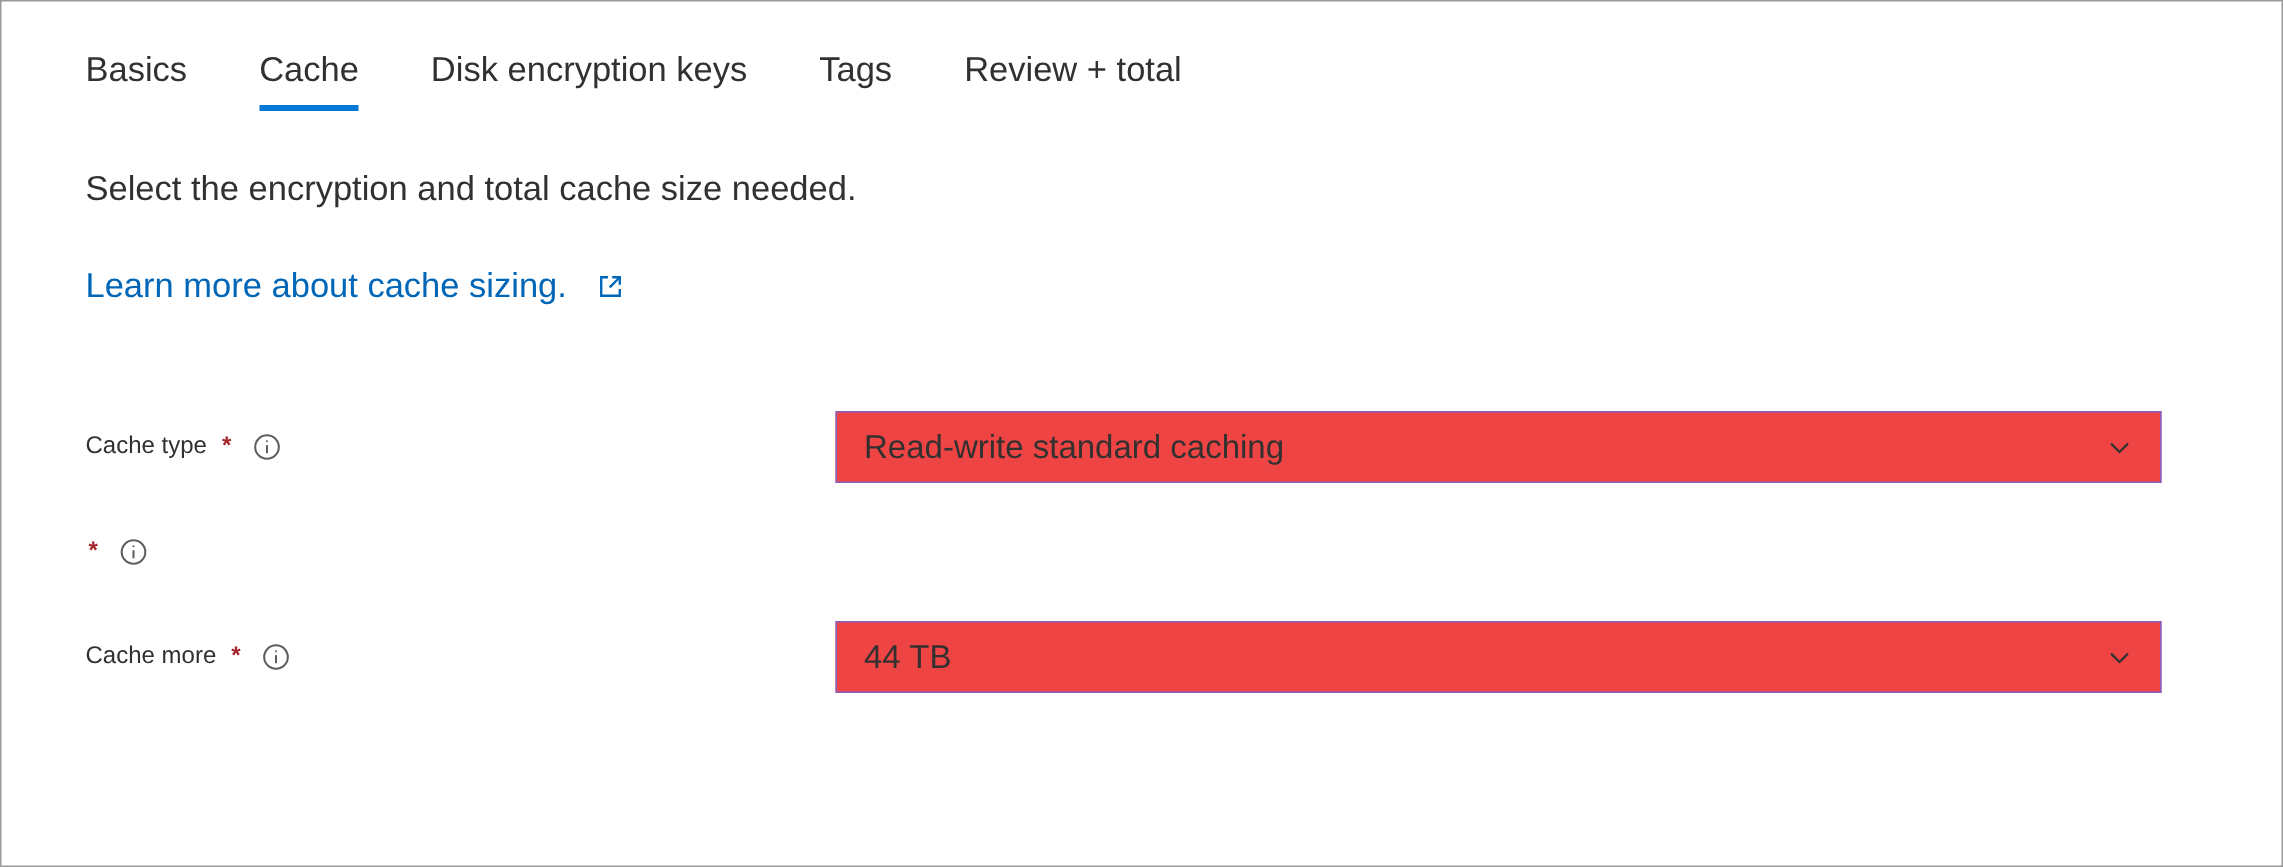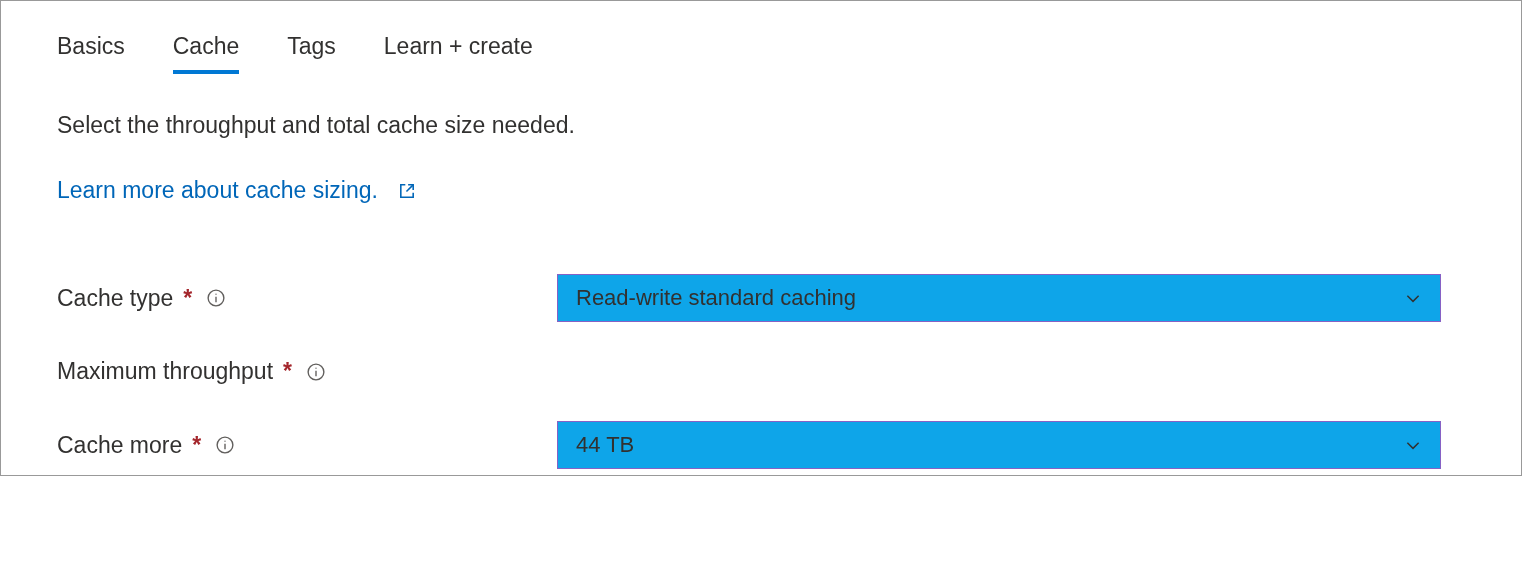--- a/index.html
+++ b/index.html
@@ -4,21 +4,21 @@
   <style>
     * { box-sizing: border-box; margin: 0; padding: 0; }
     body {
       font-family: "Segoe UI", -apple-system, BlinkMacSystemFont, sans-serif;
       font-size: 22px;
       color: #323130;
       background: #fff;
     }
     .panel {
       width: 1522px;
-      height: 476px;
+      height: 578px;
       border: 1px solid #999;
       padding: 32px 56px;
       position: relative;
     }
     .tabs {
       display: flex;
       gap: 48px;
       margin-bottom: 40px;
     }
     .tab {
@@ -59,21 +59,21 @@
     .form-row {
       display: flex;
       align-items: center;
       margin-bottom: 36px;
     }
     .label-group {
       width: 500px;
       display: flex;
       align-items: center;
       gap: 8px;
-      font-size: 23px;
+      font-size: 16px;
       color: #323130;
     }
     .req {
       color: #a4262c;
       font-weight: 600;
       margin-left: 2px;
     }
     .info-icon {
       display: inline-flex;
       margin-left: 6px;
@@ -84,40 +84,41 @@
       max-width: 884px;
       height: 48px;
       border: 1px solid #8661c5;
       display: flex;
       align-items: center;
       justify-content: space-between;
       padding: 0 18px;
       font-size: 22px;
       color: #323130;
       cursor: pointer;
-      background: #0ea5e9;
+      background: #ef4444;
     }
     .chevron {
       display: inline-flex;
       color: #323130;
     }
   </style>
 </head>
 <body>
 
 <div class="panel">
 
   <div class="tabs">
     <div class="tab">Basics</div>
     <div class="tab active">Cache</div>
+    <div class="tab">Disk encryption keys</div>
     <div class="tab">Tags</div>
-    <div class="tab">Learn + create</div>
+    <div class="tab">Review + total</div>
   </div>
 
-  <div class="description">Select the throughput and total cache size needed.</div>
+  <div class="description">Select the encryption and total cache size needed.</div>
 
   <a class="learn-link">
     <span>Learn more about cache sizing.</span>
     <span class="ext-icon">
       <svg width="18" height="18" viewBox="0 0 16 16" fill="none" stroke="#0066b8" stroke-width="1.4">
         <path d="M6.5 2.5H2.5v11h11V9.5"></path>
         <path d="M9 2.5h4.5V7"></path>
         <path d="M13.2 2.8 7.5 8.5"></path>
       </svg>
     </span>
@@ -140,21 +141,20 @@
       <span class="chevron">
         <svg width="18" height="18" viewBox="0 0 16 16" fill="none" stroke="#323130" stroke-width="1.3">
           <path d="M3 6l5 5 5-5"></path>
         </svg>
       </span>
     </div>
   </div>
 
   <div class="form-row">
     <div class="label-group">
-      <span>Maximum throughput</span>
       <span class="req">*</span>
       <span class="info-icon">
         <svg width="20" height="20" viewBox="0 0 16 16" fill="none" stroke="#605e5c" stroke-width="1.1">
           <circle cx="8" cy="8" r="6.3"></circle>
           <line x1="8" y1="7" x2="8" y2="11.3"></line>
           <circle cx="8" cy="4.9" r="0.55" fill="#605e5c" stroke="none"></circle>
         </svg>
       </span>
     </div>
   </div>

